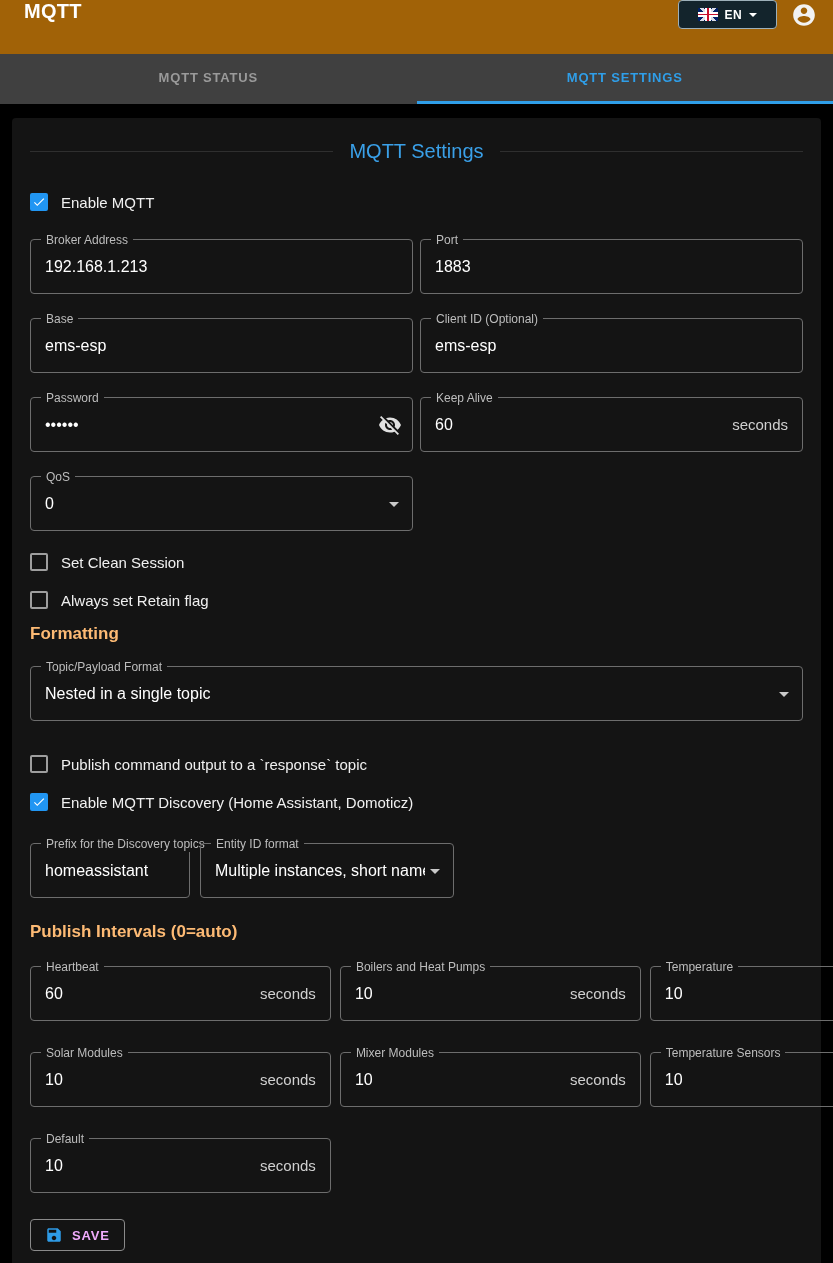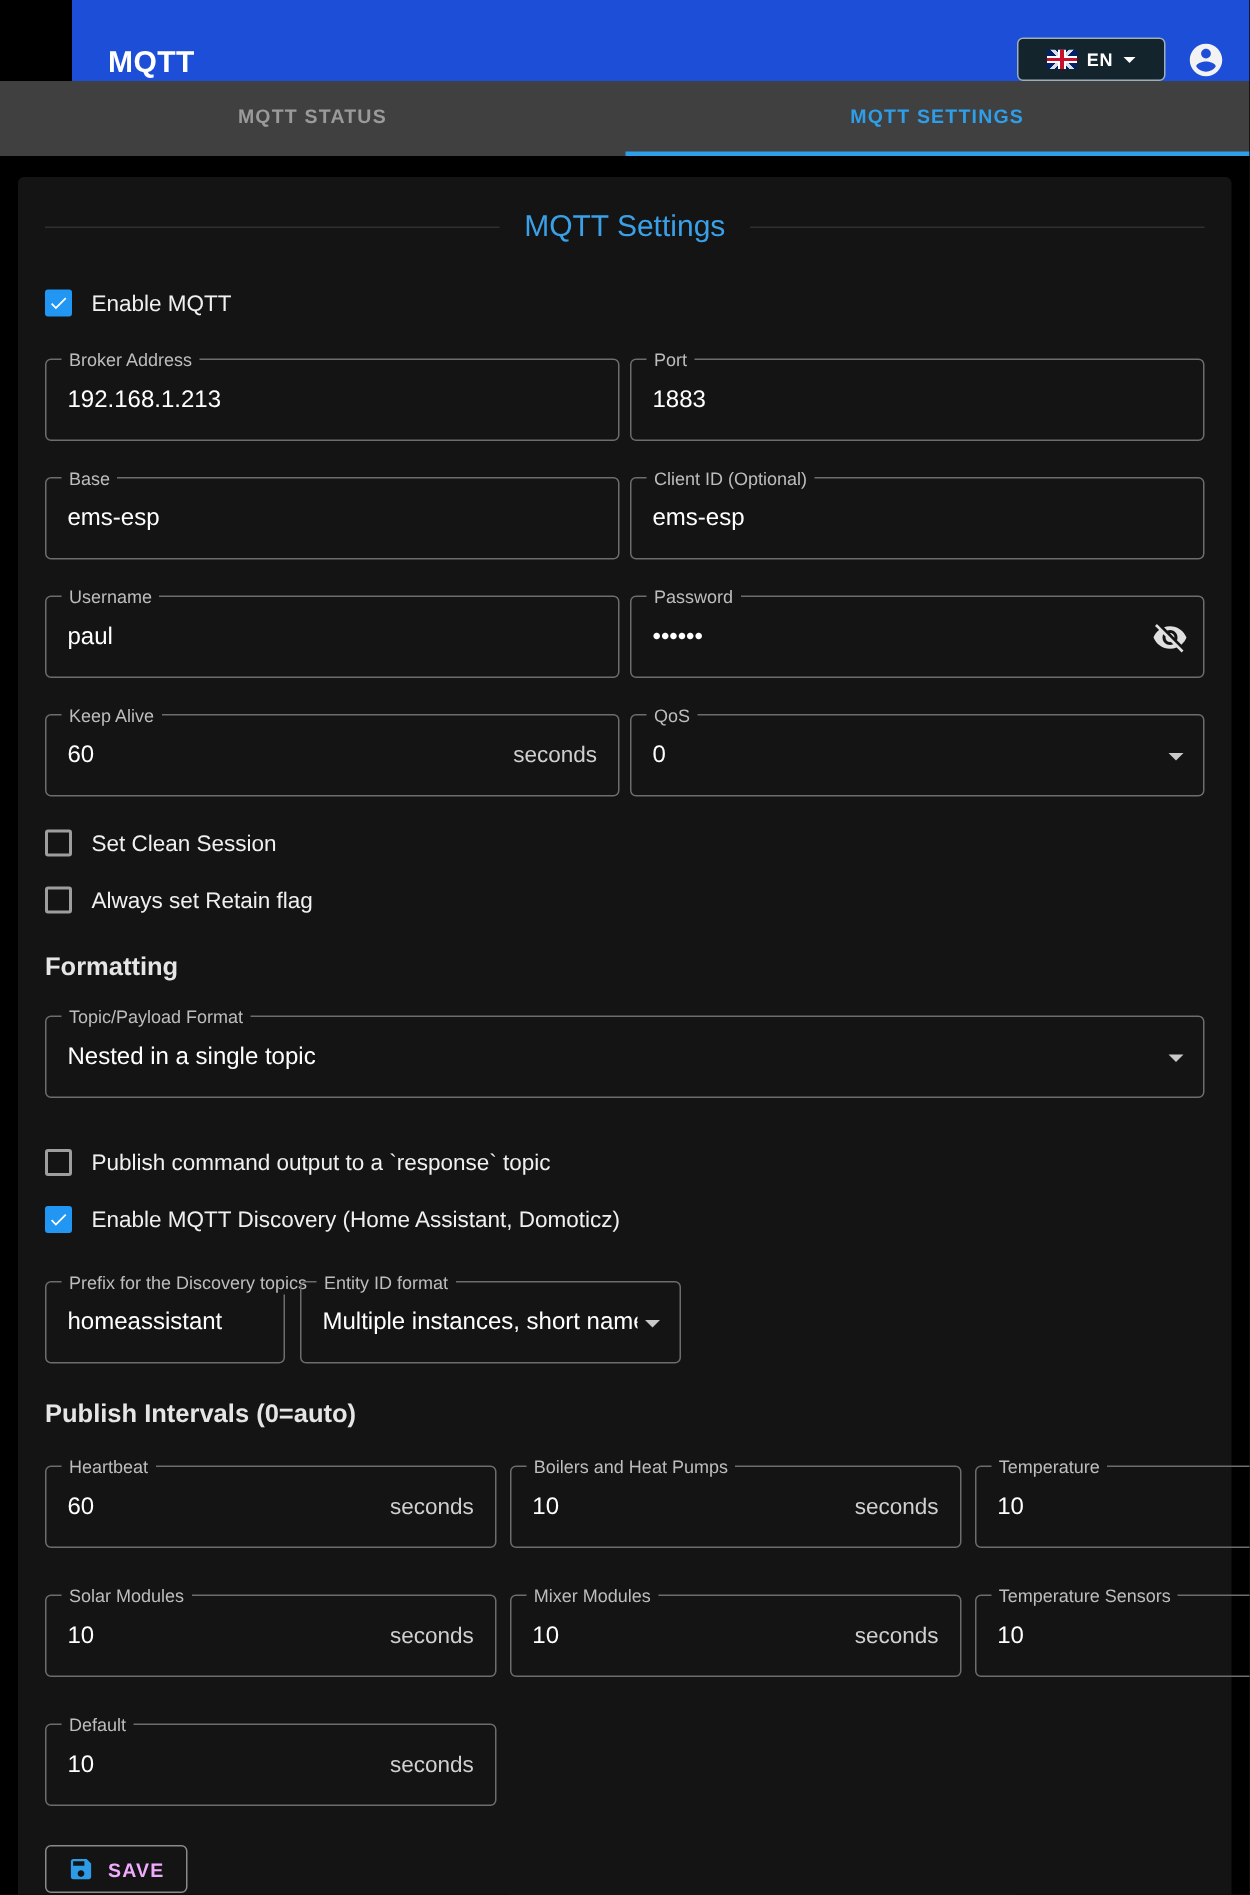--- a/index.html
+++ b/index.html
@@ -6,24 +6,23 @@
   html, body { margin: 0; padding: 0; }
   body {
     width: 833px; height: 1263px; overflow: hidden;
     background: #000;
     font-family: "Liberation Sans", sans-serif;
     color: #fff;
   }
 
   
   .appbar {
-    height: 54px; background: #1d4ed8;
-    display: flex; align-items: flex-end; justify-content: space-between;
+    height: 54px; background: #a16207;
+    display: flex; align-items: flex-start; justify-content: space-between;
     padding: 0 16px 0 24px;
-    margin-left: 48px;
   }
   .appbar h1 { margin: 0; font-size: 20px; font-weight: bold; letter-spacing: .3px; color: #fff; }
   .appbar-right { display: flex; align-items: center; gap: 14px; }
   .lang-btn {
     display: inline-flex; align-items: center; gap: 7px;
     background: #13242c; border: 1px solid #9db0b9; border-radius: 4px;
     color: #fff; font-size: 12px; font-weight: bold; letter-spacing: .4px;
     padding: 6px 19px; height: 29px; cursor: pointer; font-family: inherit;
   }
   .flag {
@@ -53,21 +52,21 @@
   
   .card {
     margin: 14px 12px 0; min-height: 1145px;
     background: #141414; border-radius: 4px 4px 0 0;
     padding: 14px 18px 24px;
   }
   .title-row { display: flex; align-items: center; gap: 16px; margin: 8px 0 30px; }
   .title-row .line { flex: 1; height: 1px; background: #2f2f2f; }
   .title-row h2 { margin: 0; color: #3aa0e8; font-size: 20px; font-weight: 400; }
 
-  h3.section { color: #e5e5e5; font-size: 17px; font-weight: bold; margin: 26px 0 22px; }
+  h3.section { color: #fdba74; font-size: 17px; font-weight: bold; margin: 15px 0 22px; }
   h3.intervals-h { margin-top: 24px; margin-bottom: 24px; }
 
   
   .check-row { display: flex; align-items: center; gap: 13px; color: #f0f0f0; font-size: 15px; cursor: pointer; width: max-content; }
   .cb {
     width: 18px; height: 18px; border: 2px solid #9e9e9e; border-radius: 2px;
     display: inline-flex; align-items: center; justify-content: center; flex: none; background: transparent;
   }
   .cb svg { display: none; width: 16px; height: 16px; fill: #fff; }
   .cb.checked { background: #2196f3; border-color: #2196f3; }
@@ -168,24 +167,20 @@
     <div class="field">
       <span class="field-label">Base</span>
       <input value="ems-esp" style="">
     </div>
     <div class="field">
       <span class="field-label">Client ID (Optional)</span>
       <input value="ems-esp" style="">
     </div>
 
     <div class="field">
-      <span class="field-label">Username</span>
-      <input value="paul" style="">
-    </div>
-    <div class="field">
       <span class="field-label">Password</span>
       <input value="••••••" style="">
       <button class="icon-btn">
         <svg viewBox="0 0 24 24">
             <path d="M12 7c2.76 0 5 2.24 5 5 0 .65-.13 1.26-.36 1.83l2.92 2.92c1.51-1.26 2.7-2.89 3.43-4.75-1.73-4.39-6-7.5-11-7.5-1.4 0-2.74.25-3.98.7l2.16 2.16C10.74 7.13 11.35 7 12 7zM2 4.27l2.28 2.28.46.46C3.08 8.3 1.78 10.02 1 12c1.73 4.39 6 7.5 11 7.5 1.55 0 3.03-.3 4.38-.84l.42.42L19.73 22 21 20.73 3.27 3 2 4.27zM7.53 9.8l1.55 1.55c-.05.21-.08.43-.08.65 0 1.66 1.34 3 3 3 .22 0 .44-.03.65-.08l1.55 1.55c-.67.33-1.41.53-2.2.53-2.76 0-5-2.24-5-5 0-.79.2-1.53.53-2.2zm4.31-.78l3.15 3.15.02-.16c0-1.66-1.34-3-3-3l-.17.01z"></path>
           </svg>
       </button>
     </div>
 
     <div class="field">

